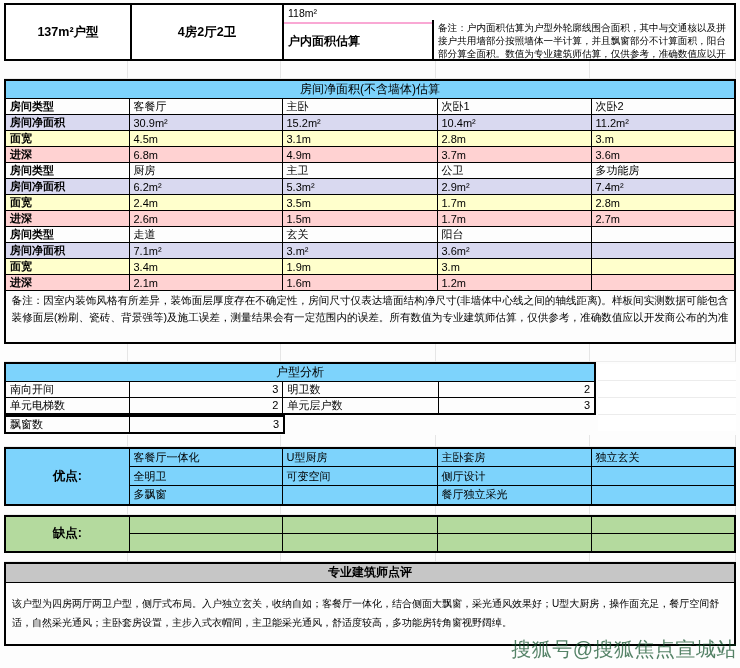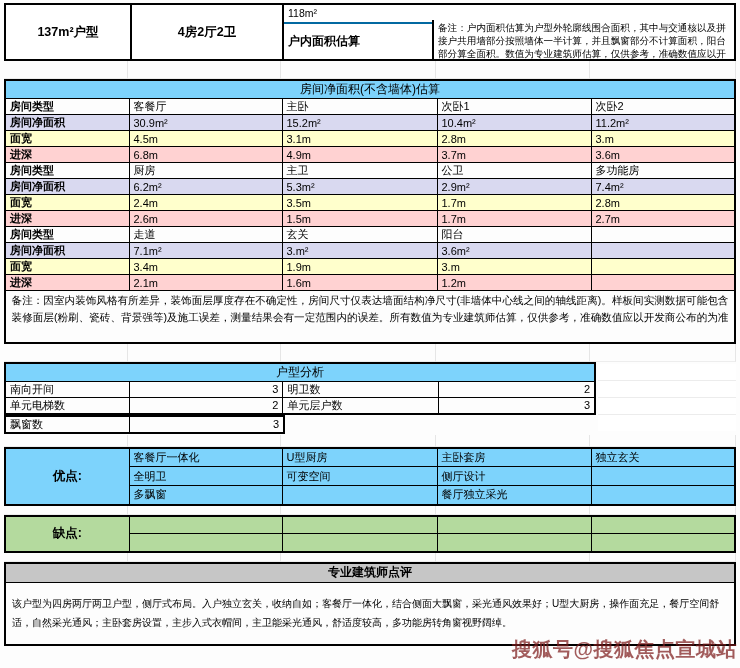--- a/index.html
+++ b/index.html
@@ -17,21 +17,21 @@
   .t2 { border:2px solid #000; }
 
   
   .top { display:grid; grid-template-columns:124px 152px 150px 1fr;
          border:2px solid #000; height:58px; background:#fff; }
   .top > div { border-left:2px solid #000; }
   .top > div:first-child { border-left:none; }
   .cell-center { display:flex; align-items:center; justify-content:center;
                  font-weight:bold; font-size:12.5px; }
   .col3 { display:flex; flex-direction:column; }
-  .col3 .a { height:19px; border-bottom:2px solid #0369a1; font-size:10.5px;
+  .col3 .a { height:19px; border-bottom:2px solid #f9a8d4; font-size:10.5px;
              padding:2px 4px; }
   .col3 .b { flex:1; display:flex; align-items:center; font-weight:bold;
              font-size:12px; padding:0 4px; }
   .top-note { font-size:9.6px; line-height:13px; padding:1px 4px;
               overflow:hidden; white-space:normal;margin-top:15px; }
 
   
   .gap { display:grid; grid-template-columns:124px 153px 155px 154px 1fr; }
   .gap > div { border-right:1px solid #e6e6e6; border-bottom:1px solid #ededed; }
 
@@ -58,21 +58,21 @@
   .big-lbl { font-weight:bold; font-size:12.5px; text-align:center; }
   .item { font-size:11px; }
 
   
   .rev-title { background:#c6c6c6; font-weight:bold; text-align:center;
                font-size:12px; height:20px; }
   .rev-body { height:62px; font-size:10px; line-height:19px;
               white-space:normal; padding:2px 6px; }
 
   .watermark { position:absolute; right:3px; top:636px; font-size:20px;
-               font-weight:bold; color:#7f1d1d; opacity:0.72;
+               font-weight:normal; color:#14532d; opacity:0.72;
                letter-spacing:0.5px; z-index:5; }
 </style>
 </head>
 <body>
 
 <div class="sheet">
 
   <div class="top">
     <div class="cell-center">137m²户型</div>
     <div class="cell-center">4房2厅2卫</div>

